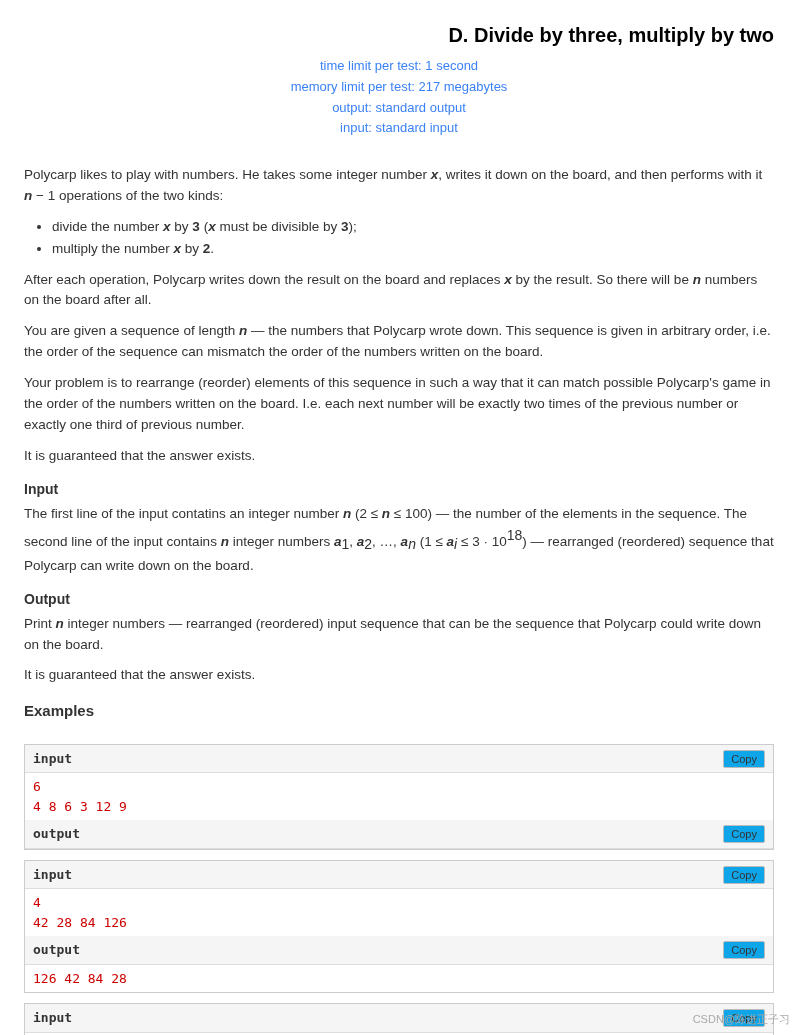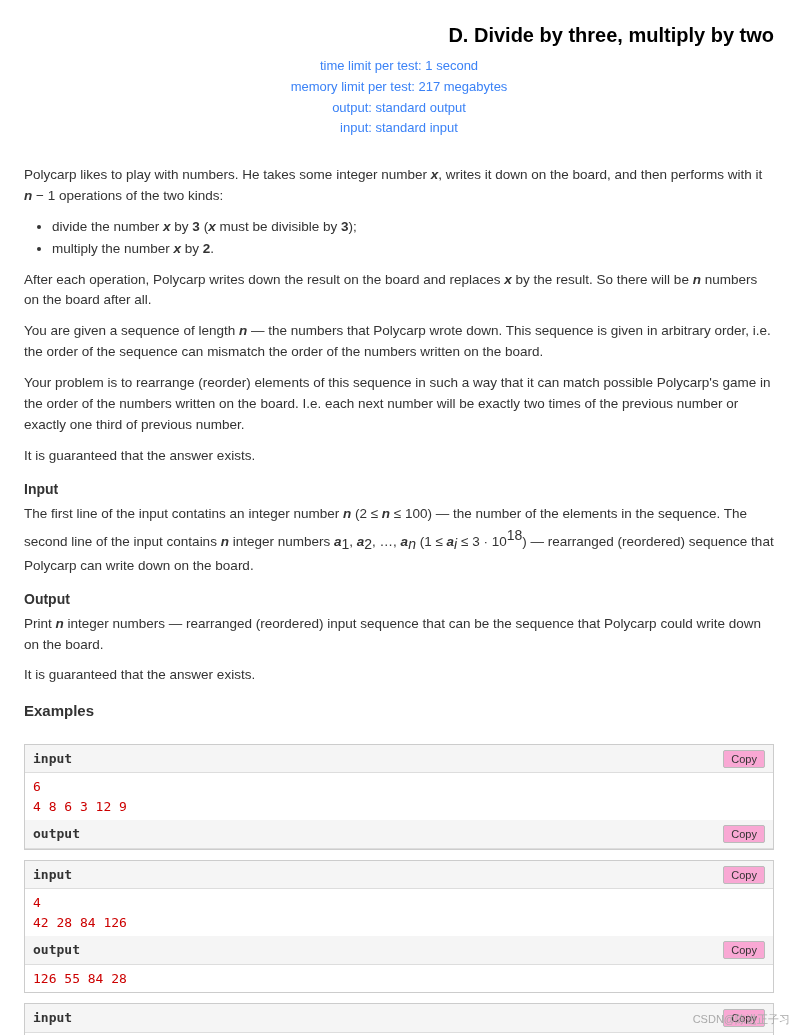--- a/index.html
+++ b/index.html
@@ -66,21 +66,21 @@
       align-items: center;
     }
     .example-label span {
       font-family: monospace;
       font-weight: bold;
     }
     .copy-btn {
       font-size: 11px;
       padding: 2px 7px;
       border: 1px solid #bbb;
-      background: #f9a8d4;
+      background: #0ea5e9;
       cursor: pointer;
       color: #333;
       border-radius: 2px;
     }
     .example-content {
       padding: 4px 8px;
       font-family: monospace;
       font-size: 13px;
       color: #c00;
       background: #fff;
@@ -168,21 +168,21 @@
   <div class="example-label">
     <span>input</span>
     <button class="copy-btn">Copy</button>
   </div>
   <div class="example-content">4
 42 28 84 126</div>
   <div class="example-label">
     <span>output</span>
     <button class="copy-btn">Copy</button>
   </div>
-  <div class="example-content">126 55 84 28</div>
+  <div class="example-content">126 42 84 28</div>
 </div>
 
 <div class="example-block">
   <div class="example-label">
     <span>input</span>
     <button class="copy-btn">Copy</button>
   </div>
   <div class="example-content">2
 1000000000000000000  3000000000000000000</div>
 

